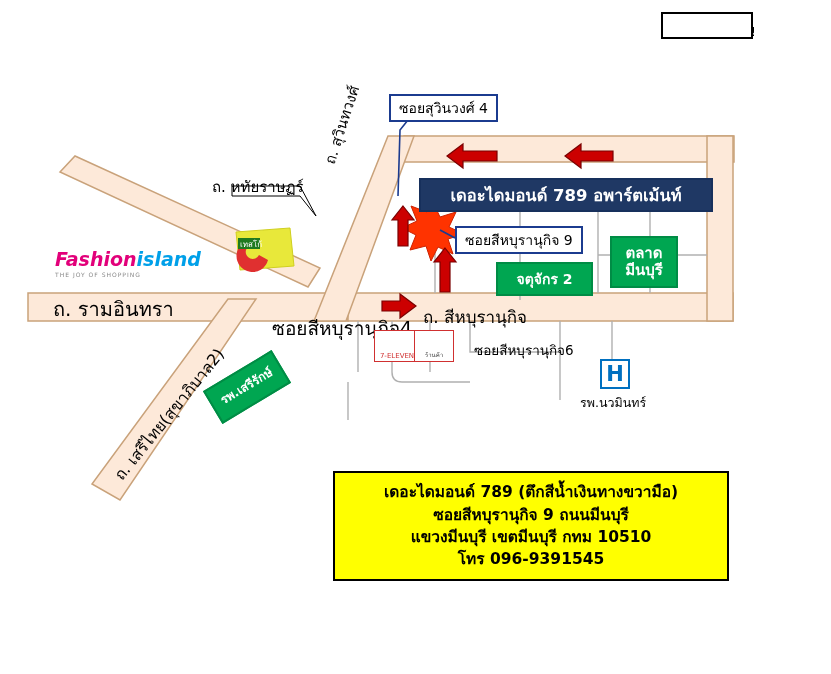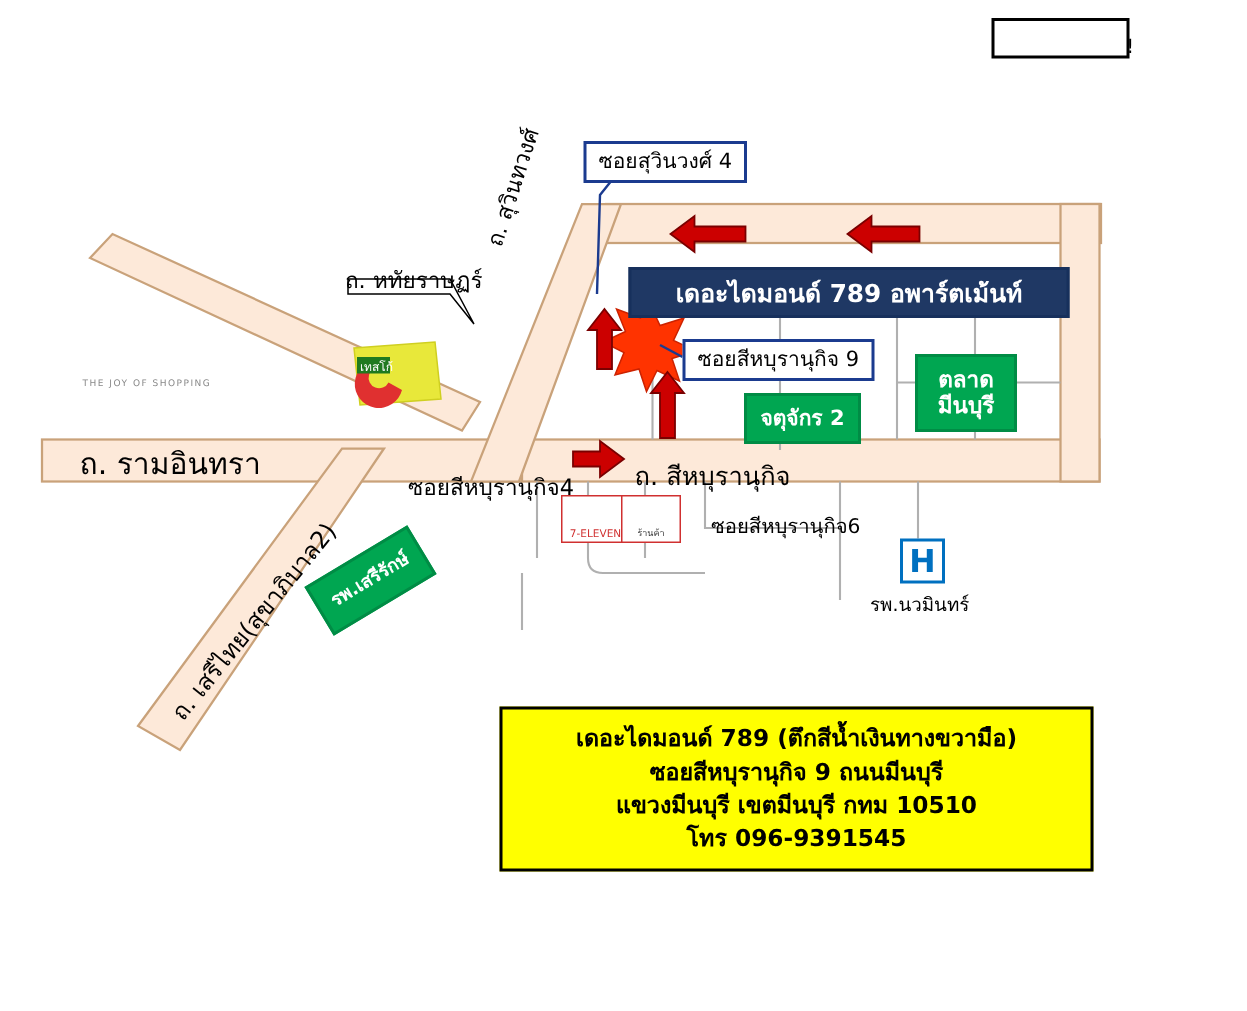--- a/index.html
+++ b/index.html
@@ -32,21 +32,21 @@
     color:#000;
     font-size:14px;
     padding:4px 8px;
     white-space:nowrap;
     line-height:1.15;
   }
   .callout-suwin { left:389px; top:94px; }
   .callout-seeha9 { left:455px; top:226px; }
   .callout-seeha4 {
     left:272px; top:313px; border:none; background:transparent;
-    font-size:15px; padding:0;
+    font-size:19px; padding:0;
   }
   .callout-seeha6 {
     left:474px; top:339px; border:none; background:transparent;
     font-size:13.5px; padding:0;
   }
 
   
   .title-bar {
     left:419px; top:178px; width:294px; height:34px;
     background:#1f3864; border:2px solid #17305c;
@@ -54,37 +54,37 @@
     display:flex; align-items:center; justify-content:center;
     white-space:nowrap;
   }
 
   
   .green-box {
     background:#00a651; color:#ffffff; border:2px solid #008c45;
     font-weight:bold; display:flex; align-items:center; justify-content:center;
     text-align:center; line-height:1.15;
   }
-  .gb-jatujak { left:496px; top:262px; width:78px; height:34px; font-size:14px; }
+  .gb-jatujak { left:496px; top:262px; width:97px; height:34px; font-size:14px; }
   .gb-talad  { left:610px; top:236px; width:68px; height:52px; font-size:15px; }
   .gb-hosp   { left:207px; top:368px; width:80px; height:38px;
                font-size:12px; transform:rotate(-31deg); transform-origin:50% 50%; }
 
   
   .addr-box {
     left:333px; top:471px; width:396px; height:110px;
     background:#ffff00; border:2px solid #000;
     color:#000; font-weight:bold; font-size:15.5px;
     display:flex; flex-direction:column; align-items:center; justify-content:center;
     line-height:1.45; text-align:center;
   }
 
   
   .road-label { font-size:15px; color:#000; white-space:nowrap; }
-  .rl-hathai   { left:230px; top:175px; }
+  .rl-hathai   { left:212px; top:175px; }
   .rl-suwin    { left:318px; top:160px; transform:rotate(-72deg); transform-origin:0 0; }
   .rl-ramintra { left:53px; top:293px; font-size:20px;text-align:right; }
   .rl-seeha    { left:423px; top:303px; font-size:17px; }
   .rl-seritai  { left:108px; top:470px; transform:rotate(-51deg); transform-origin:0 0; font-size:16px; }
 
   
   .fi-logo { left:55px; top:250px; width:120px; }
   .fi-main { font-size:19px; font-weight:bold; font-style:italic; line-height:1; }
   .fi-f { color:#e2007a; }
   .fi-i { color:#00a0e9; }
@@ -213,20 +213,23 @@
 
 <div class="abs green-box gb-hosp">รพ.เสรีรักษ์</div>
 
 <div class="abs road-label rl-hathai">ถ. หทัยราษฏร์</div>
 <div class="abs road-label rl-suwin">ถ. สุวินทวงศ์</div>
 <div class="abs road-label rl-ramintra">ถ. รามอินทรา</div>
 <div class="abs road-label rl-seeha">ถ. สีหบุรานุกิจ</div>
 <div class="abs road-label rl-seritai">ถ. เสรีไทย(สุขาภิบาล2)</div>
 
 <div class="abs fi-logo">
+  <div class="fi-main">
+    <span class="fi-f">Fashion</span><span class="fi-i">island</span>
+  </div>
   <div class="fi-sub">THE JOY OF SHOPPING</div>
 </div>
 
 <div class="abs shop shop-7">7-ELEVEN</div>
 <div class="abs shop shop-other">ร้านค้า</div>
 
 <div class="abs h-marker">H</div>
 <div class="abs h-label">รพ.นวมินทร์</div>
 
 <div class="abs addr-box">

